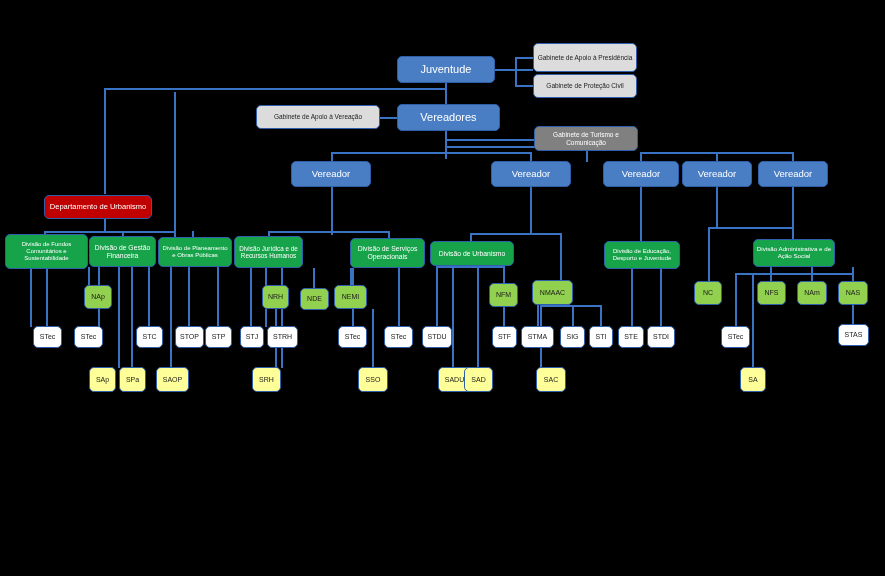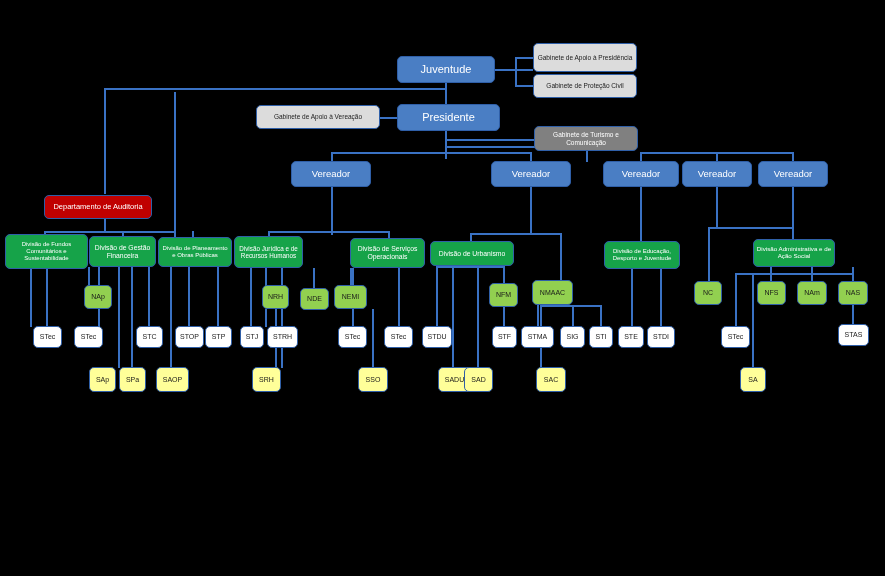--- a/index.html
+++ b/index.html
@@ -101,29 +101,29 @@
     <div class="ln" style="left: 735px; top: 273px; width: 2px; height: 54px;"></div>
     <div class="ln" style="left: 752px; top: 273px; width: 2px; height: 95px;"></div>
     <div class="ln" style="left: 735px; top: 273px; width: 118px; height: 2px;"></div>
     <div class="ln" style="left: 770px; top: 267px; width: 2px; height: 14px;"></div>
     <div class="ln" style="left: 811px; top: 267px; width: 2px; height: 14px;"></div>
     <div class="ln" style="left: 852px; top: 267px; width: 2px; height: 14px;"></div>
     <div class="ln" style="left: 852px; top: 305px; width: 2px; height: 20px;"></div>
     <div class="node blue" style="left: 397px; top: 56px; width: 98px; height: 27px; font-size: 11px;">Juventude</div>
     <div class="node gray" style="left: 533px; top: 43px; width: 104px; height: 29px; font-size: 6.5px;">Gabinete de Apoio à Presidência</div>
     <div class="node gray" style="left: 533px; top: 74px; width: 104px; height: 24px; font-size: 6.5px;">Gabinete de Proteção Civil</div>
-    <div class="node blue" style="left: 397px; top: 104px; width: 103px; height: 27px; font-size: 11px;">Presidente</div>
+    <div class="node blue" style="left: 397px; top: 104px; width: 103px; height: 27px; font-size: 11px;">Vereadores</div>
     <div class="node gray" style="left: 256px; top: 105px; width: 124px; height: 24px; font-size: 6.5px;">Gabinete de Apoio à Vereação</div>
     <div class="node gray2" style="left: 534px; top: 126px; width: 104px; height: 25px; font-size: 6.5px;">Gabinete de Turismo e Comunicação</div>
     <div class="node blue" style="left: 291px; top: 161px; width: 80px; height: 26px; font-size: 9.5px;">Vereador</div>
     <div class="node blue" style="left: 491px; top: 161px; width: 80px; height: 26px; font-size: 9.5px;">Vereador</div>
     <div class="node blue" style="left: 603px; top: 161px; width: 76px; height: 26px; font-size: 9.5px;">Vereador</div>
     <div class="node blue" style="left: 682px; top: 161px; width: 70px; height: 26px; font-size: 9.5px;">Vereador</div>
     <div class="node blue" style="left: 758px; top: 161px; width: 70px; height: 26px; font-size: 9.5px;">Vereador</div>
-    <div class="node red" style="left: 44px; top: 195px; width: 108px; height: 24px; font-size: 7.5px;">Departamento de Auditoria</div>
+    <div class="node red" style="left: 44px; top: 195px; width: 108px; height: 24px; font-size: 7.5px;">Departamento de Urbanismo</div>
     <div class="node green" style="left: 5px; top: 234px; width: 83px; height: 35px; font-size: 6px;">Divisão de Fundos Comunitários e Sustentabilidade</div>
     <div class="node green" style="left: 89px; top: 236px; width: 67px; height: 31px; font-size: 6.8px;">Divisão de Gestão Financeira</div>
     <div class="node green" style="left: 158px; top: 237px; width: 74px; height: 30px; font-size: 6px;">Divisão de Planeamento e Obras Públicas</div>
     <div class="node green" style="left: 234px; top: 236px; width: 69px; height: 32px; font-size: 6.3px;">Divisão Jurídica e de Recursos Humanos</div>
     <div class="node green" style="left: 350px; top: 238px; width: 75px; height: 30px; font-size: 6.8px;">Divisão de Serviços Operacionais</div>
     <div class="node green" style="left: 430px; top: 241px; width: 84px; height: 25px; font-size: 6.8px;">Divisão de Urbanismo</div>
     <div class="node green" style="left: 604px; top: 241px; width: 76px; height: 28px; font-size: 6px;">Divisão de Educação, Desporto e Juventude</div>
     <div class="node green" style="left: 753px; top: 239px; width: 82px; height: 28px; font-size: 6.2px;">Divisão Administrativa e de Ação Social</div>
     <div class="node lgreen" style="left: 84px; top: 285px; width: 28px; height: 24px; font-size: 7px;">NAp</div>
     <div class="node lgreen" style="left: 262px; top: 285px; width: 27px; height: 24px; font-size: 7px;">NRH</div>

